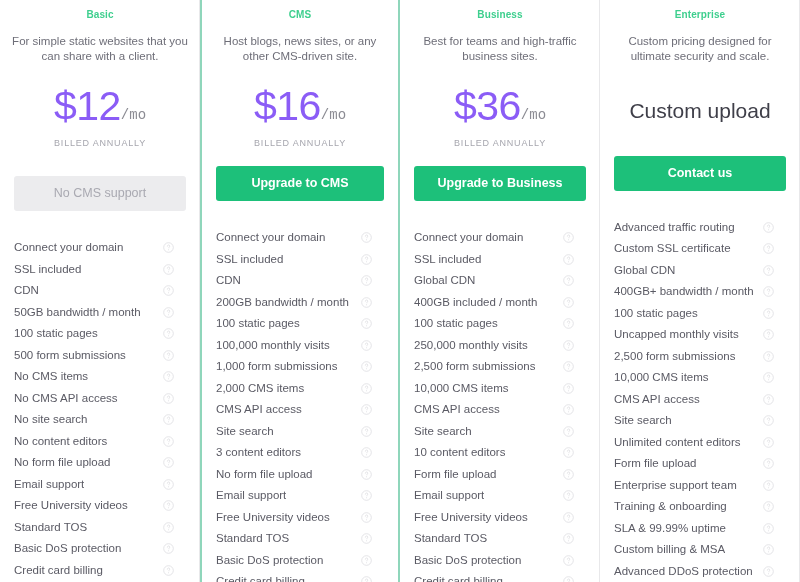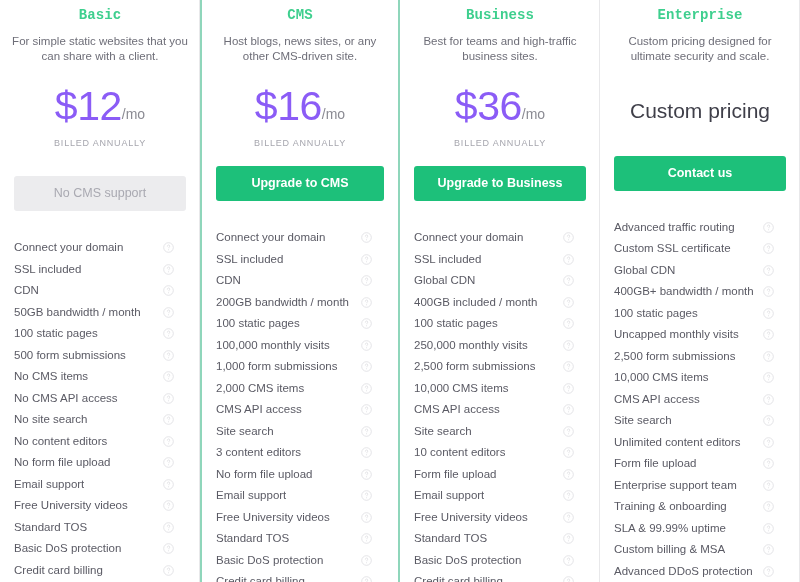--- a/index.html
+++ b/index.html
@@ -57,27 +57,26 @@
     z-index: 2;
   }
   .plan.highlight::after { display: none; }
 
   
   .plan-head {
     padding: 6px 12px 0 12px;
     text-align: center;
   }
   .plan-name {
-    font-size: 14px;
+    font-size: 10px;
     font-weight: 700;
     color: #3ecf8e;
     letter-spacing: 0.1px;
     margin: 0 0 10px 0;
     line-height: 18px;
-    font-family: Liberation Mono, monospace;
   }
   .plan-desc {
     font-size: 11.5px;
     line-height: 15px;
     color: #6e6e78;
     margin: 0 auto;
     max-width: 176px;
     font-weight: 400;
   }
 
@@ -99,20 +98,21 @@
     color: #8b5cf6;
     letter-spacing: -0.5px;
   }
   .price-period {
     font-size: 14px;
     font-weight: 400;
     color: #8b8b93;
     margin-left: 0;
     position: relative;
     top: -1px;
+    font-family: Liberation Mono, monospace;
   }
   .price-custom {
     font-size: 21px;
     font-weight: 400;
     color: #3f3f49;
     line-height: 1;
     padding-top: 14px;
   }
   .billed-note {
     margin-top: 11px;
@@ -740,21 +740,21 @@
           </span>
         </li>
       </ul>
     </div>
     <div class="plan">
       <div class="plan-head">
         <div class="plan-name">Enterprise</div>
         <div class="plan-desc">Custom pricing designed for ultimate security and scale.</div>
       </div>
       <div class="price-block">
-        <div class="price-custom">Custom pricing</div>
+        <div class="price-custom">Custom upload</div>
       </div>
       <div class="cta-wrap">
         <button class="cta primary">Contact us</button>
       </div>
       <ul class="features">
         <li class="feature">
           <span class="feature-label">Advanced traffic routing</span>
           <span class="help-icon">
             <svg viewBox="0 0 16 16" width="11" height="11" aria-hidden="true">
               <circle cx="8" cy="8" r="7" fill="none" stroke="#c2c2ca" stroke-width="1.2"></circle>

